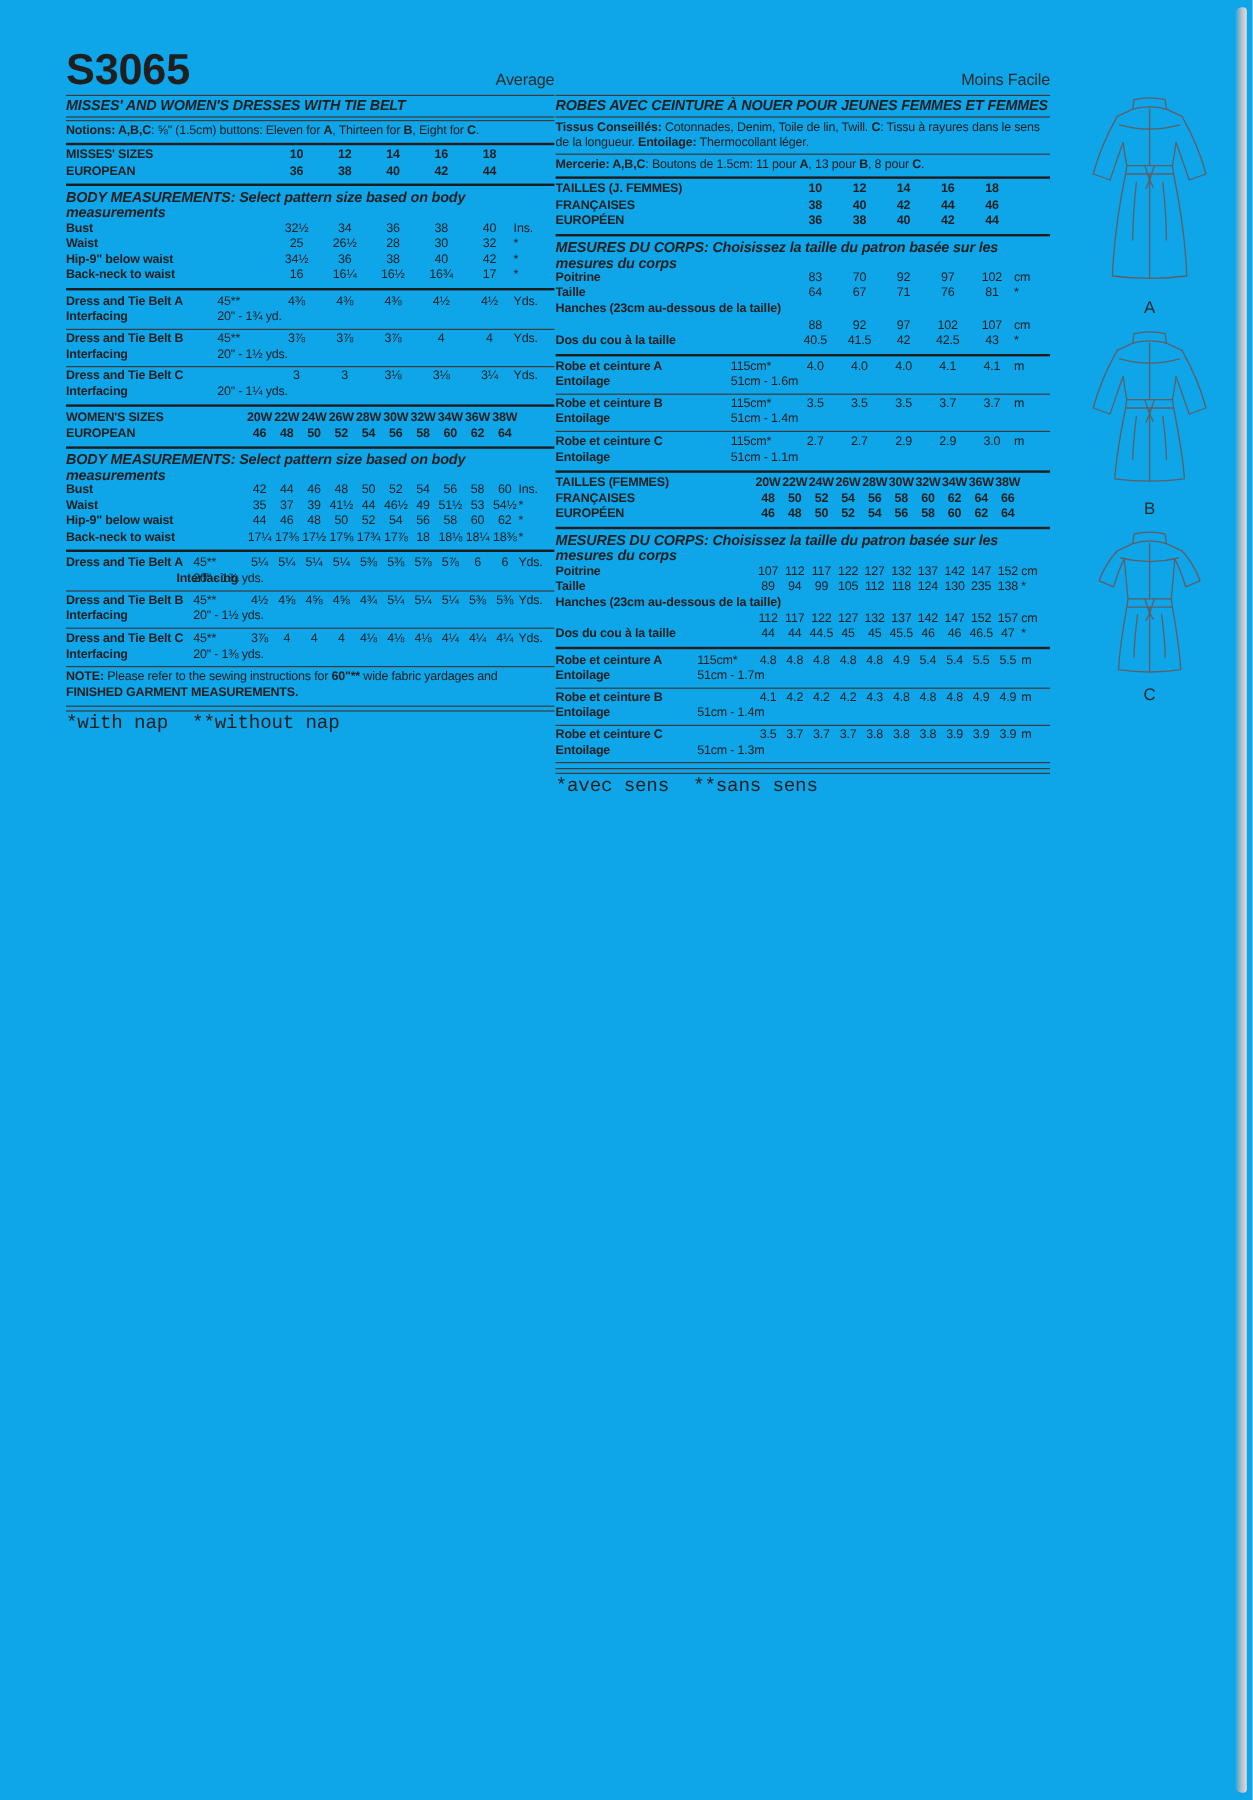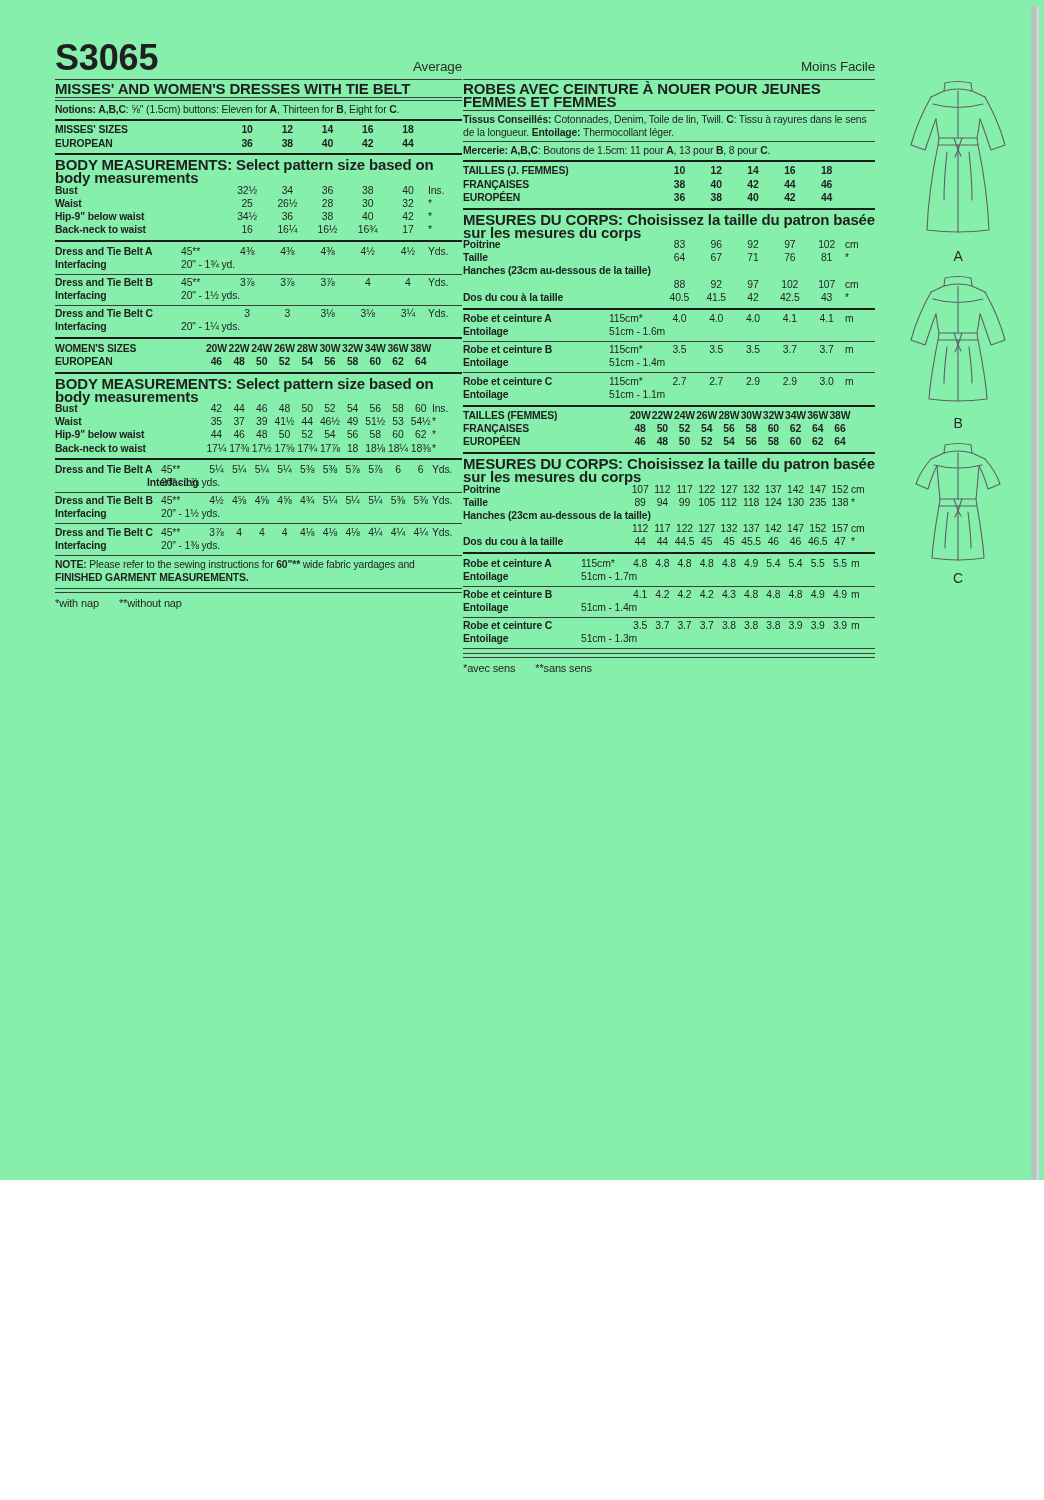--- a/index.html
+++ b/index.html
@@ -1,44 +1,44 @@
 <!DOCTYPE html>
 <html><head>
 <meta charset="utf-8">
 <style>
   html,body{margin:0;padding:0;background:#ffffff;}
-  .page{position:relative;width:1044px;height:1180px;background:#86efac;overflow:hidden;
+  .page{position:relative;width:1044px;height:1500px;background:#0ea5e9;overflow:hidden;
         font-family:"Liberation Sans",sans-serif;color:#1f1f1f;letter-spacing:-0.15px;}
   .col{position:absolute;top:34px;}
   .col-en{left:55px;width:407px;}
   .col-fr{left:463px;width:412px;}
   .hdr{display:flex;align-items:flex-end;justify-content:space-between;height:40px;padding-bottom:3px;}
   .sku{font-size:36px;font-weight:bold;line-height:0.9;}
   .diff{font-size:13.5px;color:#2c2c2c;}
   .fr-hdr{height:40px;display:flex;align-items:flex-end;justify-content:flex-end;padding-bottom:3px;}
   .rule{border-top:1px solid #3c3c3c;margin:2px 0;}
   .rule.thick{border-top:2px solid #1d1d1d;margin:3px 0;}
   .rule.dbl{border-top:1px solid #3c3c3c;border-bottom:1px solid #3c3c3c;height:3px;margin:4px 0;}
   .line{font-size:10.4px;line-height:13px;}
   .b{font-weight:bold;}
-  .sec-title{font-weight:bold;font-size:15px;line-height:13px;}
+  .sec-title{font-weight:bold;font-size:12px;line-height:13px;font-style:italic;}
   .t-row{display:grid;font-size:10.4px;line-height:12.4px;align-items:baseline;padding:0.4px 0;}
   .g5{grid-template-columns:126px 46px repeat(5,1fr) 34px;}
   .g10{grid-template-columns:106px 44px repeat(10,1fr) 30px;}
   .f5{grid-template-columns:146px 52px repeat(5,1fr) 30px;}
   .f10{grid-template-columns:118px 48px repeat(10,1fr) 24px;}
   .t-row .c-label{font-weight:bold;white-space:nowrap;}
   .t-row .c-w{white-space:nowrap;}
   .t-row .c-v{text-align:center;white-space:nowrap;}
   .t-row .c-u{text-align:left;white-space:nowrap;}
   .t-row .c-wide{grid-column:2 / -1;white-space:nowrap;}
   .t-row.ind .c-label{padding-left:92px;}
   .bold-vals .c-v{font-weight:bold;}
   .note{font-size:10.4px;line-height:13px;margin:1px 0;}
-  .foot{font-size:11px;line-height:13px;margin-top:4px;}
+  .foot{font-size:16px;line-height:13px;margin-top:4px;font-family:Liberation Mono, monospace;}
   .foot span + span{margin-left:20px;}
   .sketches{position:absolute;left:886px;top:78px;width:144px;text-align:center;}
   .sketch{margin-bottom:9px;}
   .sketch svg{display:block;margin:0 auto;}
   .sketch-label{font-size:14px;color:#2a2a2a;margin-top:2px;}
   .edge{position:absolute;top:6px;right:5px;width:10px;height:1488px;
         background:linear-gradient(to right,rgba(185,188,193,0) 0%,#b9bcc2 55%,#dcdee1 100%);
         border-radius:6px 3px 3px 6px;}
 </style>
 </head>
@@ -363,21 +363,21 @@
         <span class="c-v">42</span>
         <span class="c-v">44</span>
         <span class="c-u"></span>
       </div>
     <div class="rule thick"></div>
     <div class="sec-title">MESURES DU CORPS: Choisissez la taille du patron basée sur les mesures du corps</div>
     <div class="t-row f5">
         <span class="c-label">Poitrine</span>
         <span class="c-w"></span>
         <span class="c-v">83</span>
-        <span class="c-v">96</span>
+        <span class="c-v">70</span>
         <span class="c-v">92</span>
         <span class="c-v">97</span>
         <span class="c-v">102</span>
         <span class="c-u">cm</span>
       </div>
     <div class="t-row f5">
         <span class="c-label">Taille</span>
         <span class="c-w"></span>
         <span class="c-v">64</span>
         <span class="c-v">67</span>

